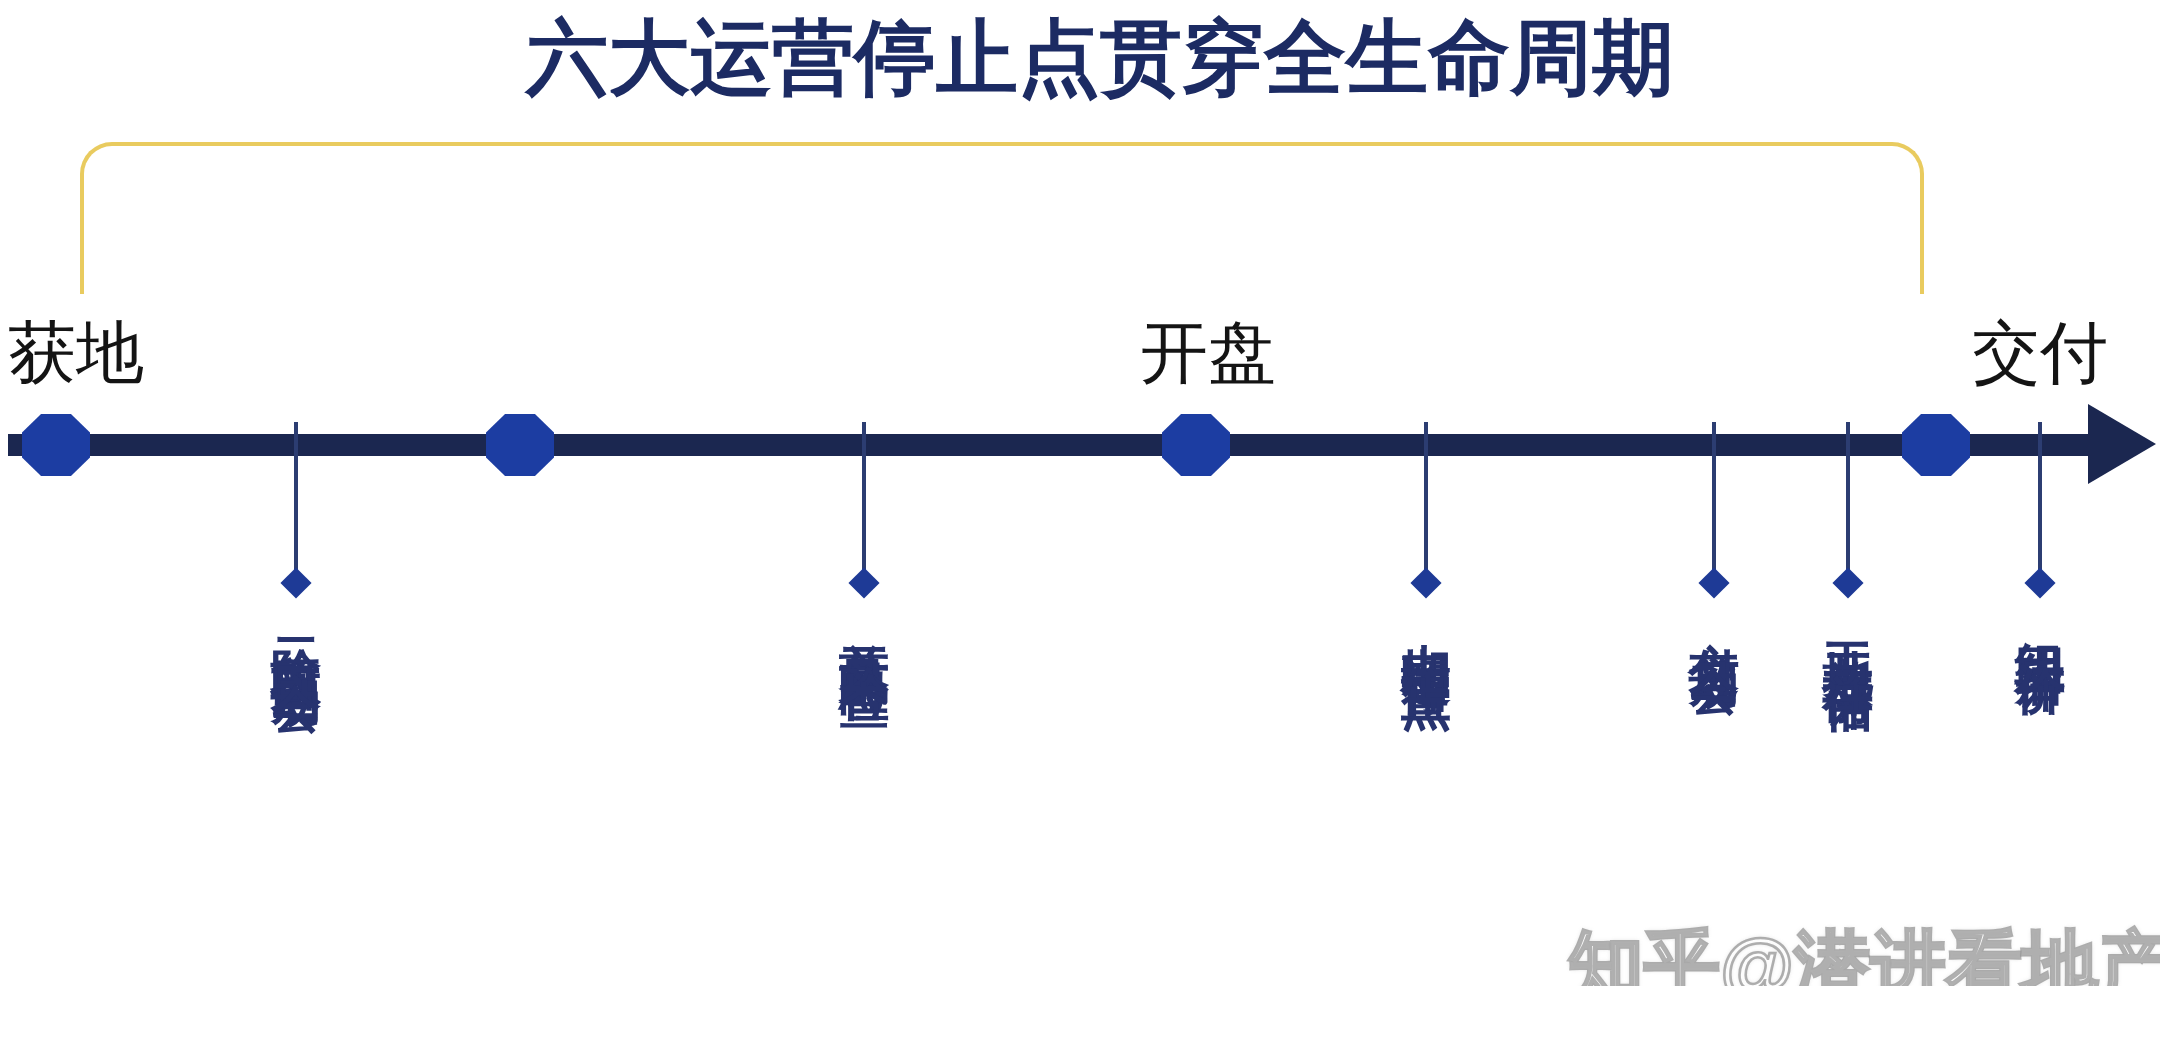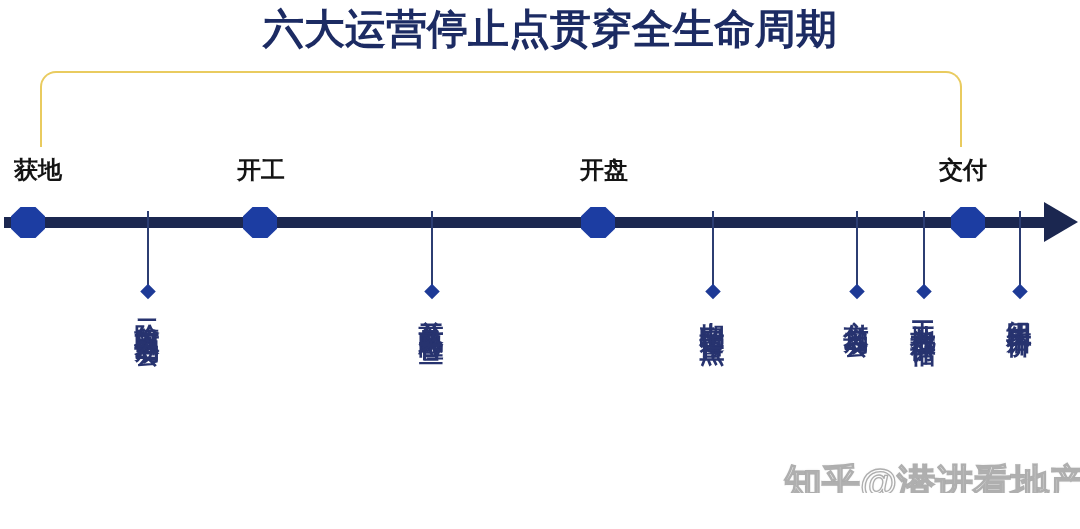--- a/index.html
+++ b/index.html
@@ -52,22 +52,22 @@
     width: 0;
     height: 0;
     border-top: 20px solid transparent;
     border-bottom: 20px solid transparent;
     border-left: 34px solid #1b2750;
   }
   .m-label {
     position: absolute;
     top: 154px;
     transform: translateX(-50%);
-    font-size: 24px;
-    font-weight: bold;
+    font-size: 34px;
+    font-weight: normal;
     color: #141414;
     white-space: nowrap;
   }
   .m-dot {
     position: absolute;
     top: 207px;
     width: 34px;
     height: 31px;
     transform: translateX(-50%);
     background: #1c3da2;
@@ -122,23 +122,22 @@
 <div class="canvas">
 
   <div class="title">六大运营停止点贯穿全生命周期</div>
 
   <div class="bracket"></div>
 
   <div class="bar"></div>
   <div class="arrowhead"></div>
 
   <div class="m-label" style="left:38px">获地</div>
-  <div class="m-label" style="left:261px">开工</div>
   <div class="m-label" style="left:604px">开盘</div>
-  <div class="m-label" style="left:963px">交付</div>
+  <div class="m-label" style="left:1020px">交付</div>
 
   <div class="m-dot" style="left:28px"></div>
   <div class="m-dot" style="left:260px"></div>
   <div class="m-dot" style="left:598px"></div>
   <div class="m-dot" style="left:968px"></div>
 
   <div class="tick" style="left:148px"></div>
   <div class="diamond" style="left:148px"></div>
   <div class="vtext" style="left:148px">二阶段项目启动会</div>
 

